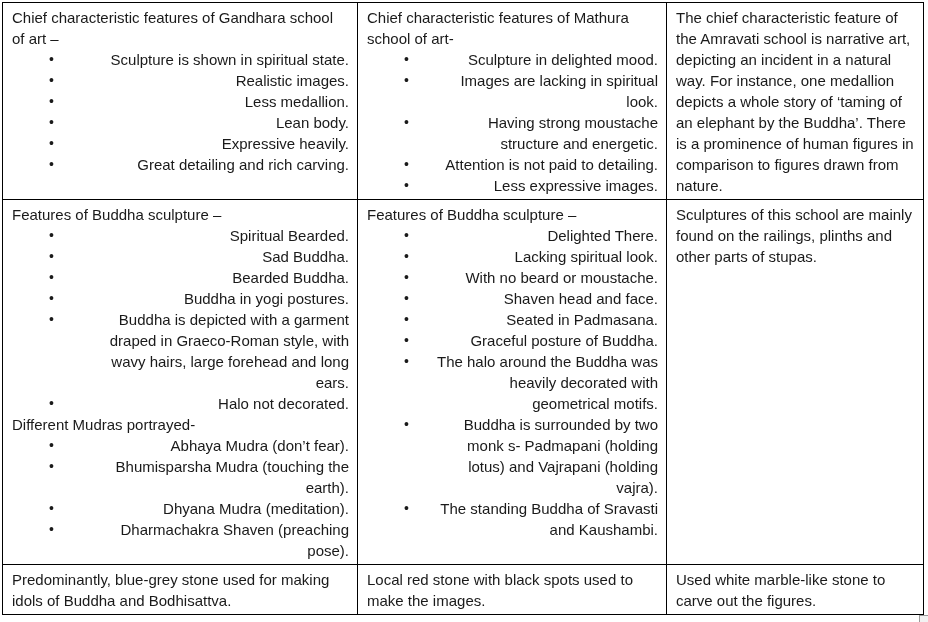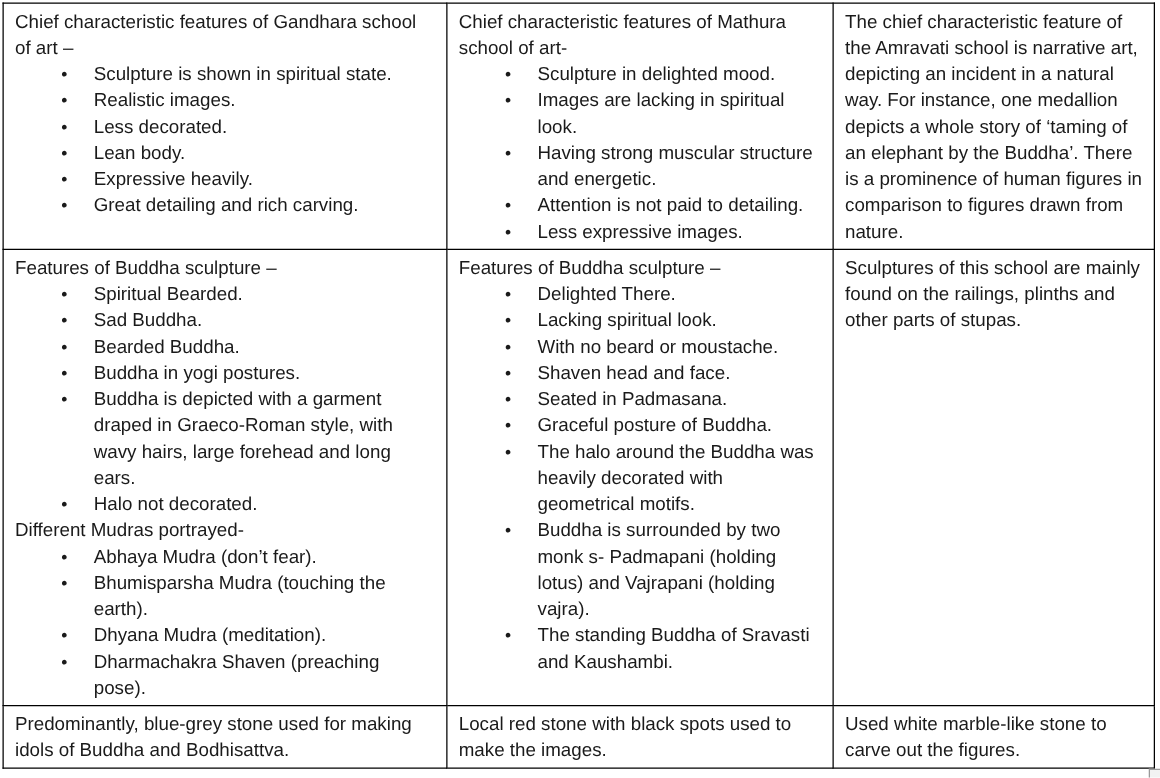--- a/index.html
+++ b/index.html
@@ -51,20 +51,21 @@
   ul.bullets li {
     display: flex;
   }
   ul.bullets .bullet {
     flex: none;
     width: 26px;
     font-size: 14px;
   }
   ul.bullets .txt {
     flex: 1;
+    text-align: right;
   }
   .resize-handle {
     position: absolute;
     left: 919px;
     top: 615px;
     width: 12px;
     height: 10px;
     border: 1px solid #9a9a9a;
     background: #f2f2f2;
     box-sizing: border-box;
@@ -89,21 +90,21 @@
               <li>
                 <span class="bullet">•</span>
                 <span class="txt">Sculpture is shown in spiritual state.</span>
               </li>
               <li>
                 <span class="bullet">•</span>
                 <span class="txt">Realistic images.</span>
               </li>
               <li>
                 <span class="bullet">•</span>
-                <span class="txt">Less decorated.</span>
+                <span class="txt">Less medallion.</span>
               </li>
               <li>
                 <span class="bullet">•</span>
                 <span class="txt">Lean body.</span>
               </li>
               <li>
                 <span class="bullet">•</span>
                 <span class="txt">Expressive heavily.</span>
               </li>
               <li>
@@ -118,21 +119,21 @@
               <li>
                 <span class="bullet">•</span>
                 <span class="txt">Sculpture in delighted mood.</span>
               </li>
               <li>
                 <span class="bullet">•</span>
                 <span class="txt">Images are lacking in spiritual look.</span>
               </li>
               <li>
                 <span class="bullet">•</span>
-                <span class="txt">Having strong muscular structure and energetic.</span>
+                <span class="txt">Having strong moustache structure and energetic.</span>
               </li>
               <li>
                 <span class="bullet">•</span>
                 <span class="txt">Attention is not paid to detailing.</span>
               </li>
               <li>
                 <span class="bullet">•</span>
                 <span class="txt">Less expressive images.</span>
               </li>
             </ul>

